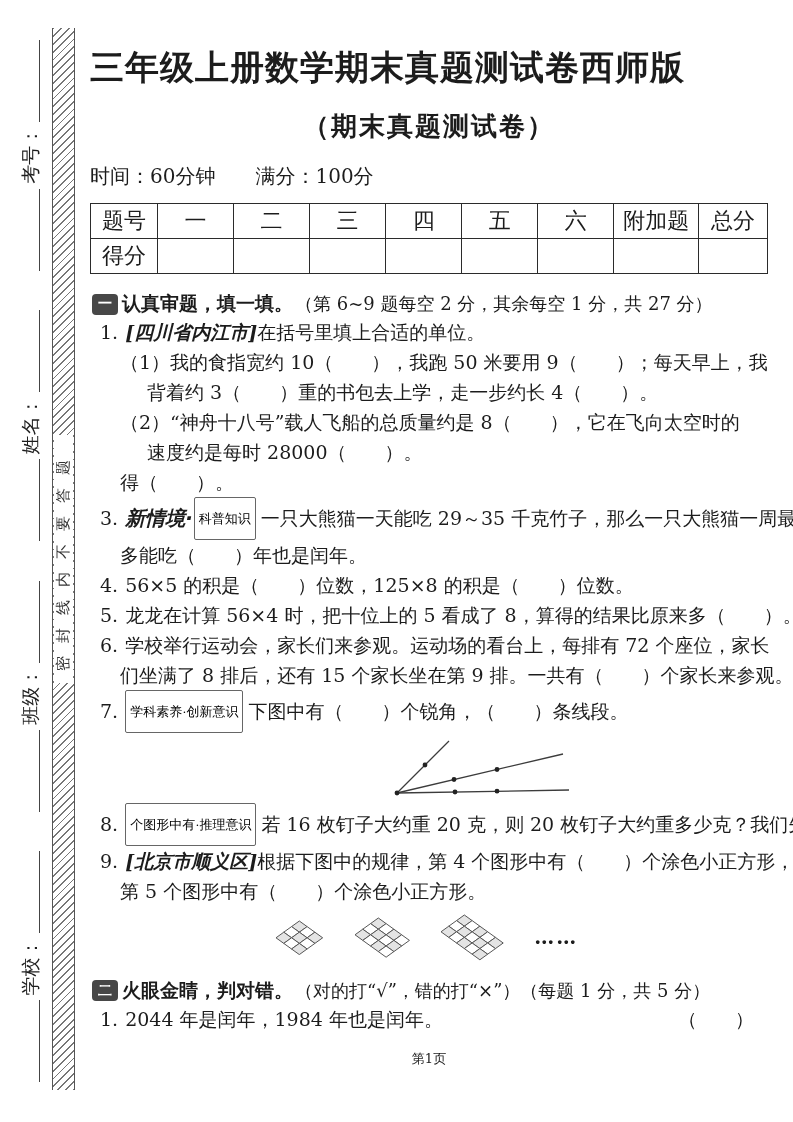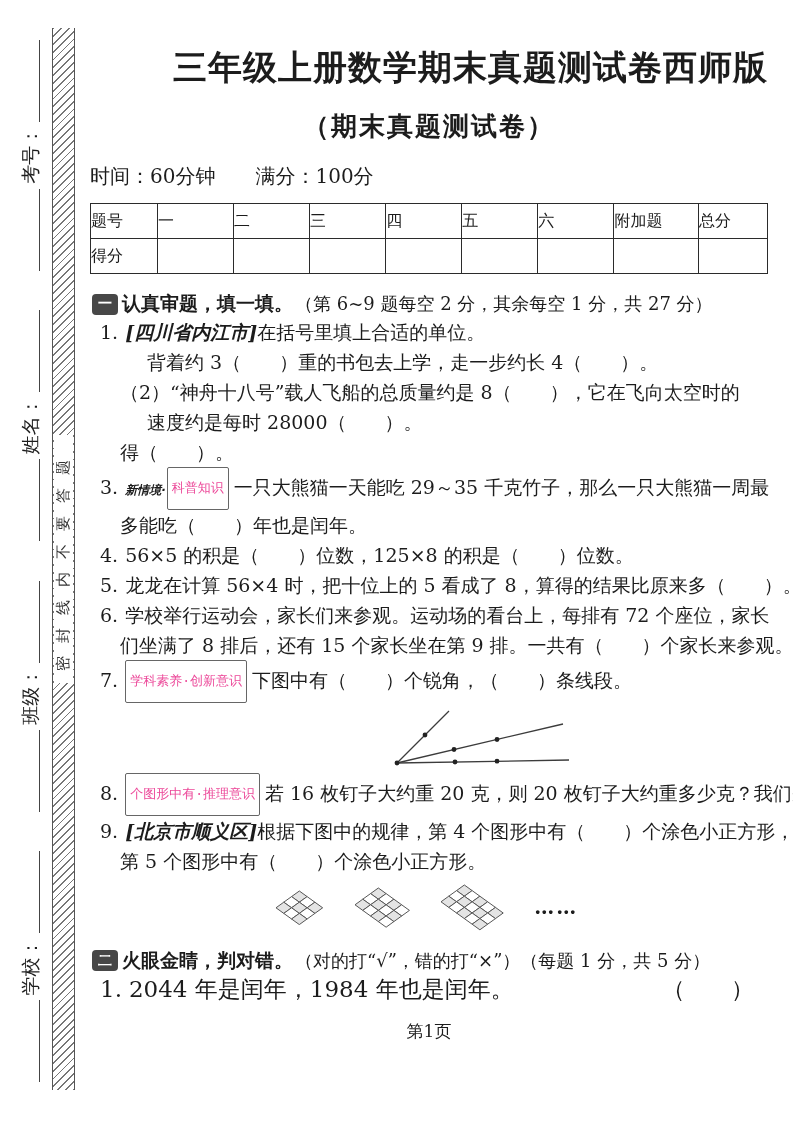--- a/index.html
+++ b/index.html
@@ -28,58 +28,58 @@
     position:absolute; left:0; top:0; width:1062px; height:21px;
     transform-origin:0 0; transform:rotate(-90deg) translateX(-1062px);
     display:flex; align-items:center; justify-content:center;
   }
   .seal-text {
     background:#fff; padding:0 12px; letter-spacing:13px;
     font-size:15px; color:#333; white-space:nowrap;
   }
   
   .main { position:absolute; left:90px; top:0; width:678px; }
-  h1.title { margin-top:46px; font-size:34px; line-height:42px; font-weight:bold; text-align:right; letter-spacing:1px; }
+  h1.title { margin-top:46px; font-size:34px; line-height:42px; font-weight:bold; text-align:left; letter-spacing:1px; }
   .subtitle { margin-top:22px; font-size:26px; line-height:32px; font-weight:bold; text-align:center; letter-spacing:2px; }
   .meta { margin-top:20px; font-size:20px; line-height:28px; text-align:left; padding-right:8px; }
   table.score { width:100%; margin-top:13px; border-collapse:collapse; table-layout:fixed; }
-  table.score td { border:1.6px solid #2b2b2b; font-size:16px; height:35px; }
+  table.score td { border:1.6px solid #2b2b2b; text-align:center; font-size:22px; height:35px; }
   td.c-first { width:9.5%; } td.c-mid { width:10.8%; } td.c-extra { width:12%; } td.c-total { width:9.8%; }
   
   .sect { margin-top:17px; padding-left:2px; display:flex; align-items:center; white-space:nowrap; }
   .badge {
     display:inline-flex; align-items:center; justify-content:center;
     width:26px; height:21px; margin-right:4px; border-radius:4px;
     background:#474747; color:#fff; font-size:14px; font-weight:bold;
     font-family:"DejaVu Sans","Liberation Sans",sans-serif;
   }
   .sect-title { font-family:"DejaVu Sans","Liberation Sans",sans-serif; font-weight:bold; font-size:19px; }
   .sect-note { font-size:18px; margin-left:2px; }
   .ln { font-size:19px; line-height:30px; white-space:nowrap; }
   .l1 { padding-left:10px; }
   .l2 { padding-left:30px; }
   .l3 { padding-left:57px; }
   .qno { margin-right:7px; }
   .tagb { font-weight:bold; font-style:italic; margin-right:0; }
   .tagfancy {
     font-family:"DejaVu Sans","Liberation Sans",sans-serif;
-    font-weight:bold; font-style:italic; font-size:12px; margin-right:1px;
+    font-weight:bold; font-style:italic; font-size:20px; margin-right:1px;
   }
   .tagbox {
     display:inline-block; border:1px solid #666; border-radius:2px;
-    font-family:Liberation Mono, monospace;
+    font-family:Liberation Serif, serif;
     font-size:13px; line-height:17px; padding:12px 4px; margin-right:5px;
-    vertical-align:2px; color:#ec4899;
+    vertical-align:2px; color:#000000;
   }
   .fig-angle { margin:4px 0 0 295px; }
   .fig-row { margin:8px 0 2px 185px; display:flex; align-items:center; gap:30px; }
   .dots { font-size:20px; font-weight:bold; letter-spacing:2px; }
-  .jline { padding-left:10px; display:flex; font-size:23px; line-height:30px; }
+  .jline { padding-left:10px; display:flex; font-size:19px; line-height:30px; }
   .ans { margin-left:auto; margin-right:14px; }
-  .footer { margin-top:16px; text-align:center; font-size:17px; }
+  .footer { margin-top:16px; text-align:center; font-size:13px; }
 </style>
 </head>
 <body>
 
 <div class="side-rot">
   <span class="fld">
     <span class="fblank"></span>
     <span>学校：</span>
     <span class="fblank"></span>
   </span>
@@ -140,20 +140,21 @@
     </table>
 
   <div class="sect">
     <span class="badge">一</span>
     <span class="sect-title">认真审题，填一填。</span>
     <span class="sect-note">（第 6~9 题每空 2 分，其余每空 1 分，共 27 分）</span>
   </div>
 
   <div>
     <div class="ln l1"><span class="qno">1.</span><span class="tagb">[四川省内江市]</span><span>在括号里填上合适的单位。</span></div>
+    <div class="ln l2">（1）我的食指宽约 10（　　），我跑 50 米要用 9（　　）；每天早上，我</div>
     <div class="ln l3">背着约 3（　　）重的书包去上学，走一步约长 4（　　）。</div>
     <div class="ln l2">（2）“神舟十八号”载人飞船的总质量约是 8（　　），它在飞向太空时的</div>
     <div class="ln l3">速度约是每时 28000（　　）。</div>
   </div>
 
   <div>
     <div class="ln l2">得（　　）。</div>
   </div>
 
   <div>

